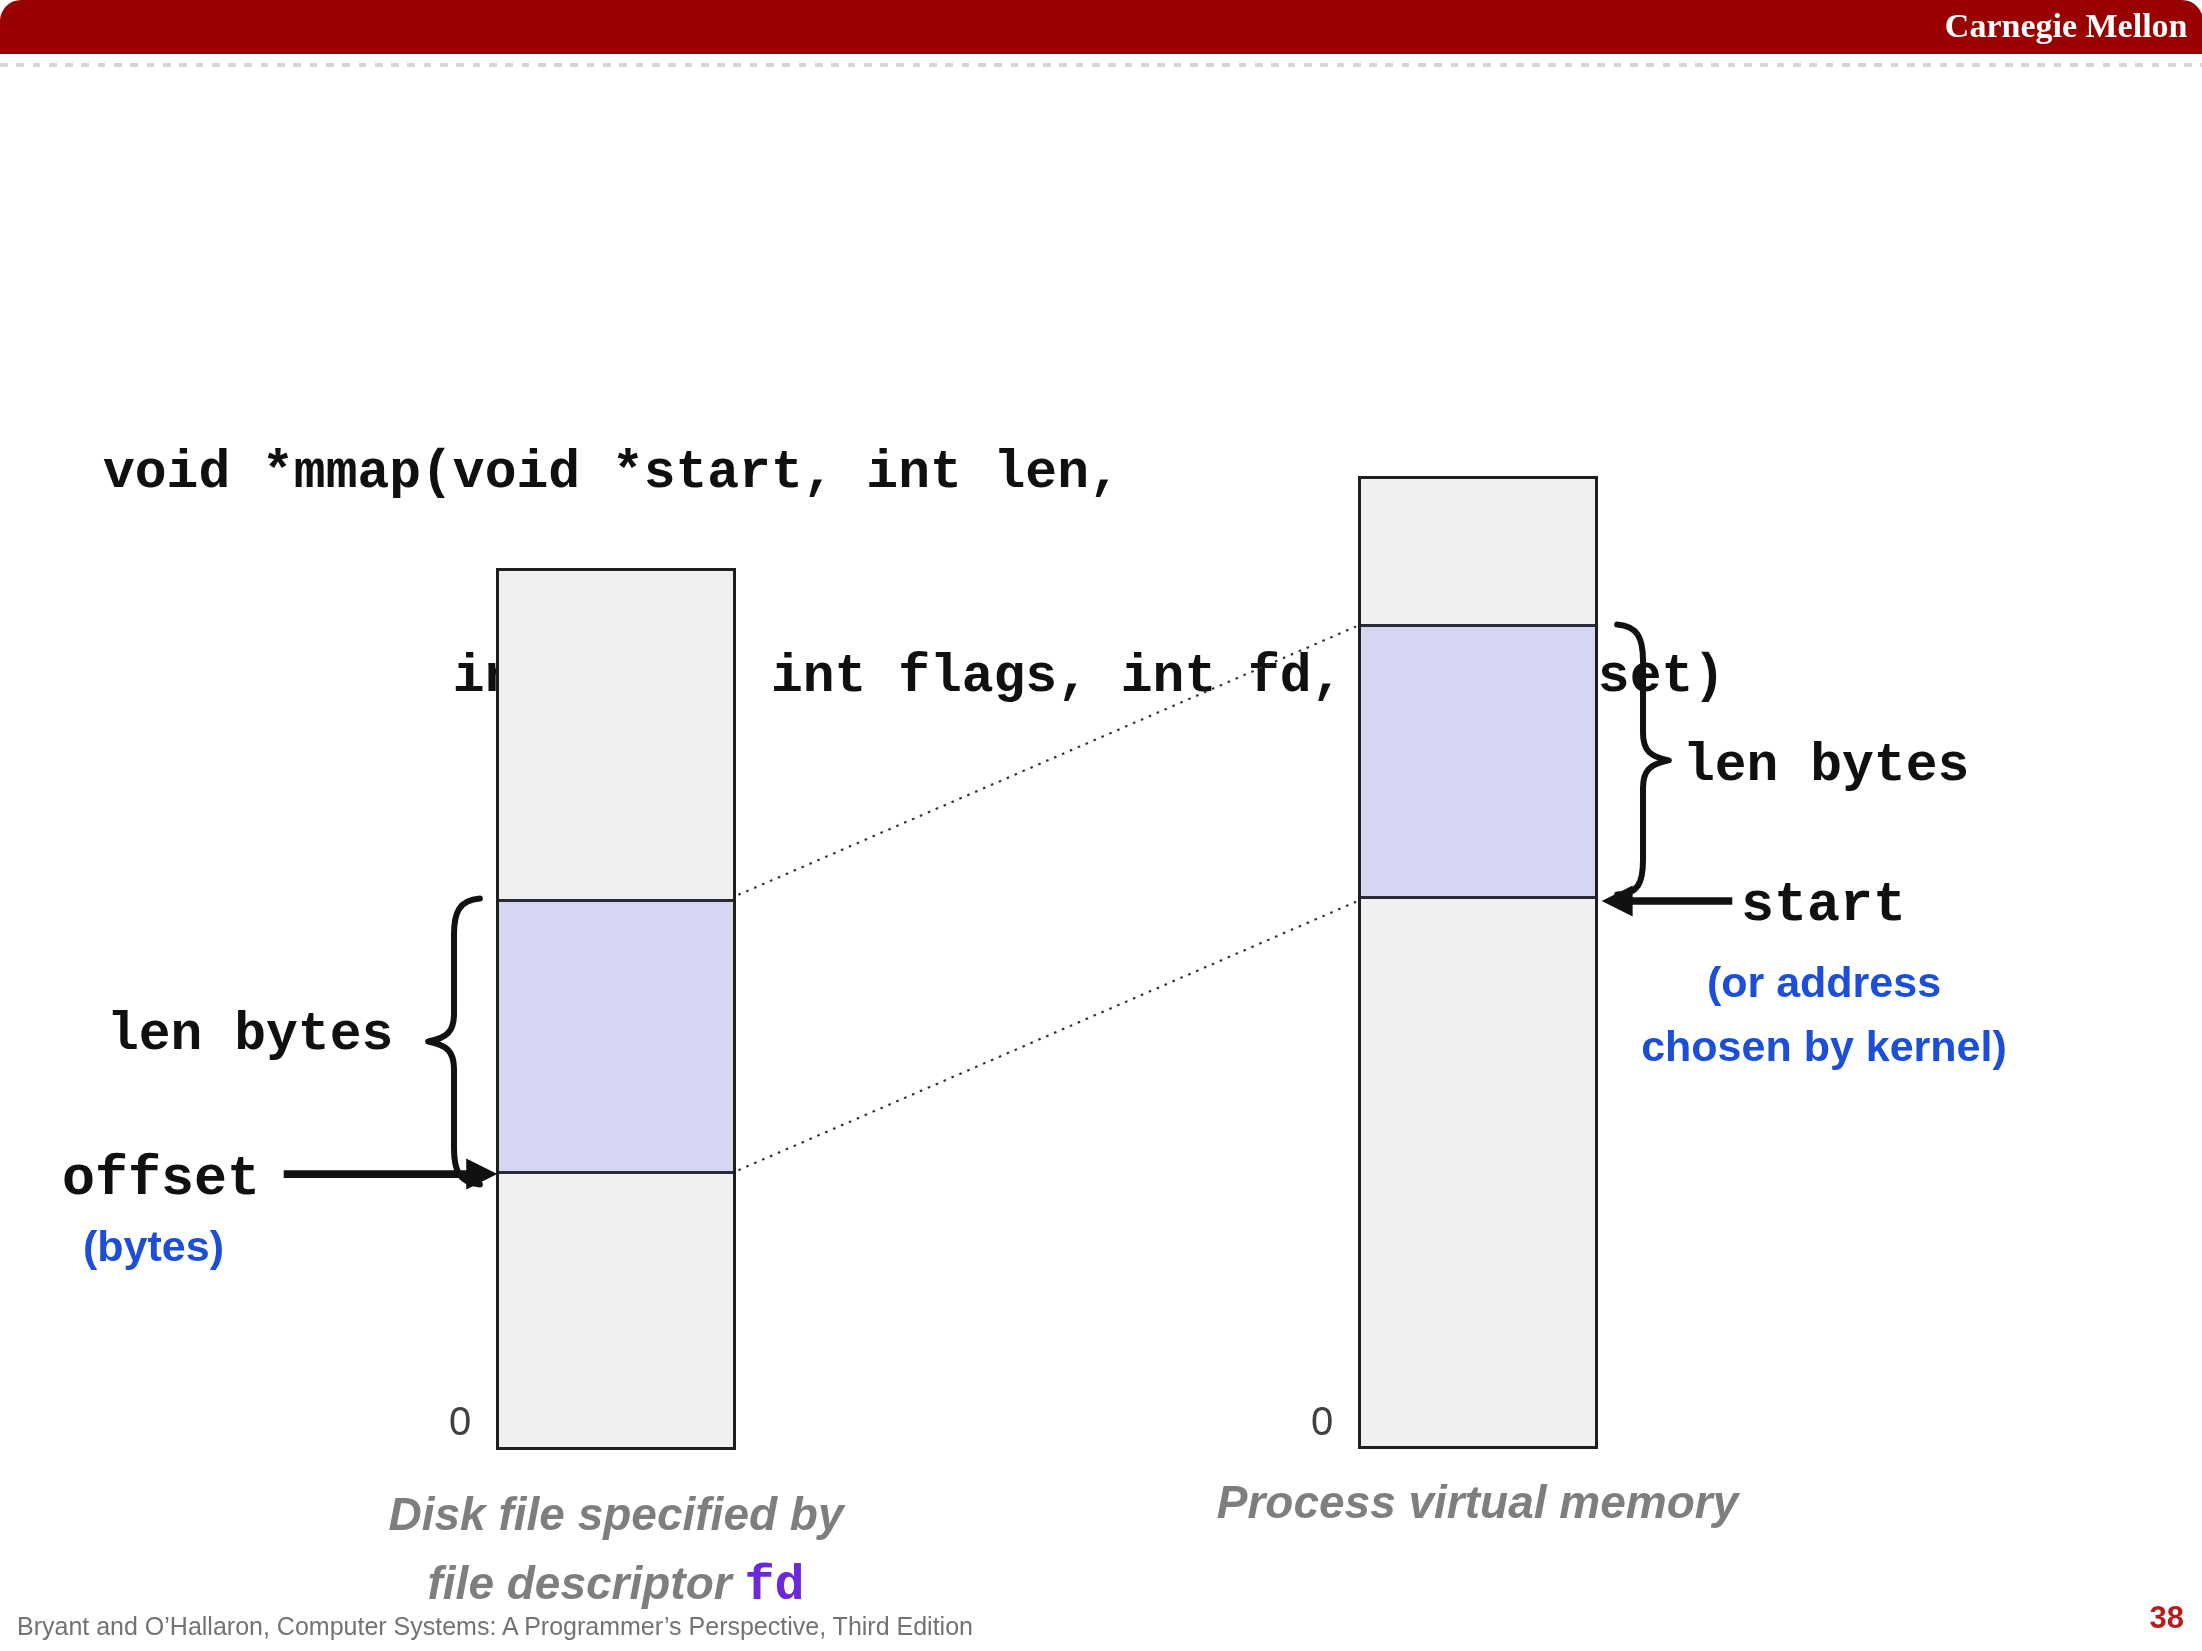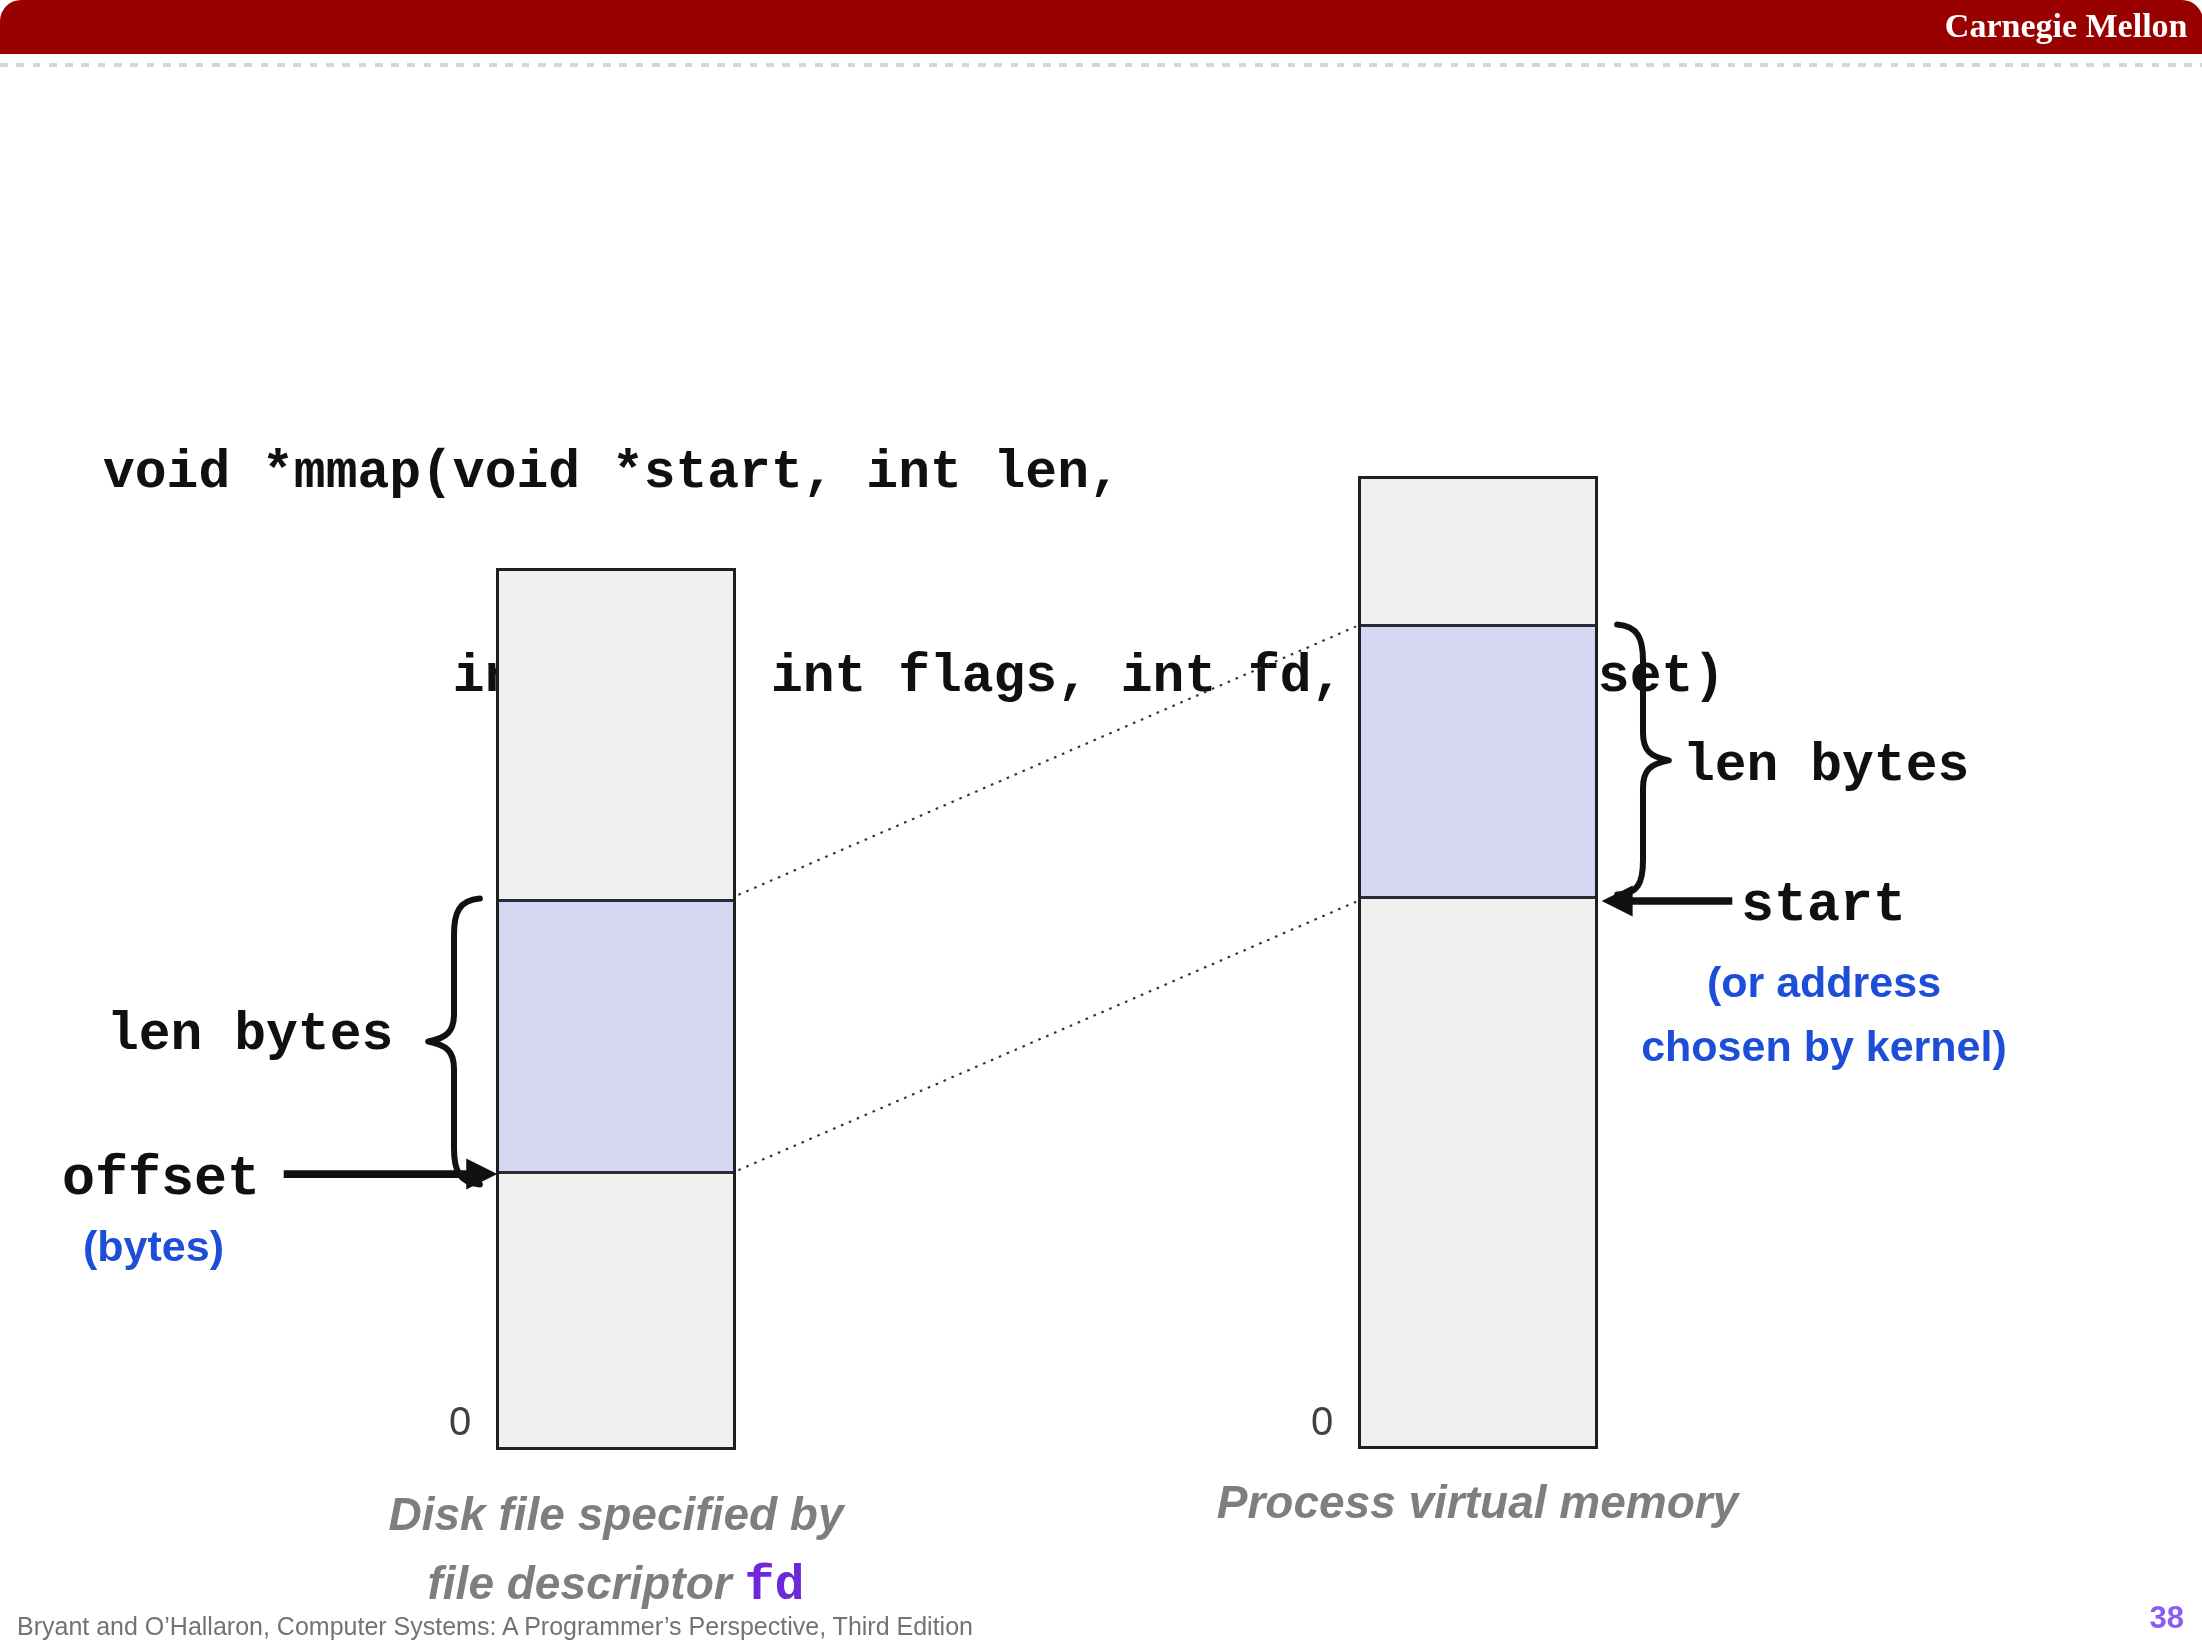--- a/index.html
+++ b/index.html
@@ -81,21 +81,21 @@
   .caption-left{left:315px;top:1464px;width:602px;margin-top:16px;}
   .caption-right{left:1185px;top:1468px;width:585px;}
   .caption .code-frag{
     font-family:"Liberation Mono",monospace;font-style:normal;color:#6d28d9;font-size:50px;
   }
   
   .footer-citation{
     position:absolute;left:17px;top:1612px;font-size:25px;color:#737373;
   }
   .page-number{
-    position:absolute;right:19px;top:1600px;font-size:31px;font-weight:bold;color:#8b5cf6;
+    position:absolute;right:19px;top:1600px;font-size:31px;font-weight:bold;color:#b91c1c;
   }
 </style>
 </head>
 <body>
 
 <div class="slide">
 
   <div class="header-bar">
     <div class="brand">Carnegie Mellon</div>
   </div>

